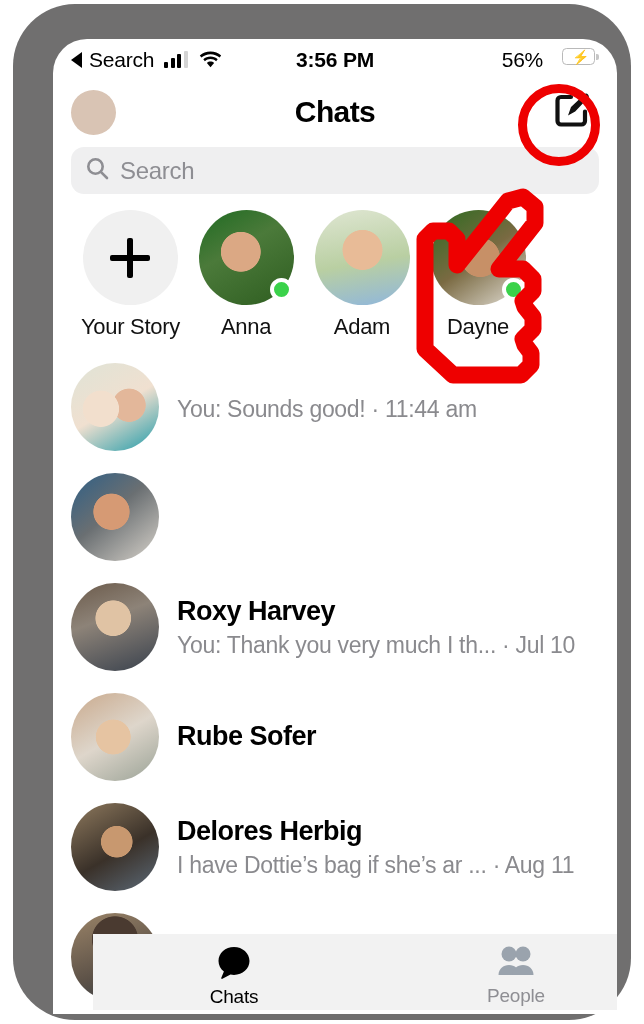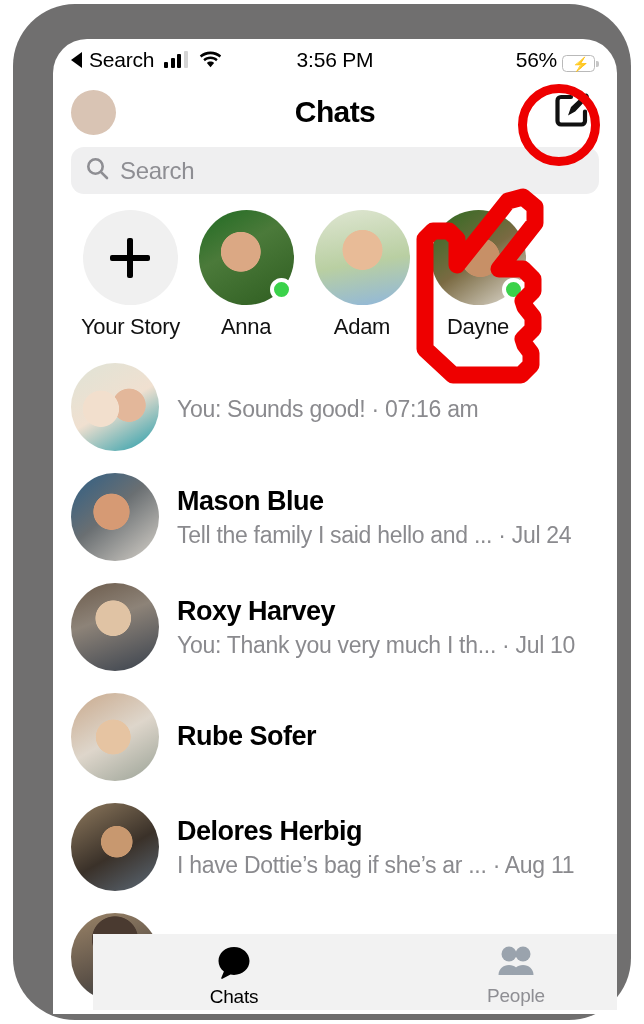--- a/index.html
+++ b/index.html
@@ -51,26 +51,26 @@
   .signal-bars { display: flex; align-items: flex-end; gap: 2.5px; height: 16px; margin-left: 4px; }
   .signal-bars i { width: 4px; background: #000; border-radius: 1px; display: block; }
   .signal-bars i:nth-child(1) { height: 6px; }
   .signal-bars i:nth-child(2) { height: 10px; }
   .signal-bars i:nth-child(3) { height: 14px; }
   .signal-bars i:nth-child(4) { height: 17px; background: #d4d4d4; }
   .wifi-icon { margin-left: 5px; margin-top: 1px; }
 
   .status-center {
     position: absolute; left: 0; right: 0; text-align: center;
-    font-size: 21px; font-weight: 400; color: #000; letter-spacing: -.2px;
+    font-size: 21px; font-weight: 700; color: #000; letter-spacing: -.2px;
     pointer-events: none;
   }
   .status-right {
     margin-left: auto;
-    display: flex; align-items: flex-end; gap: 5px;
+    display: flex; align-items: flex-start; gap: 19px;
     font-size: 21px; font-weight: 500; color: #000; letter-spacing: -.3px;
     position: relative; z-index: 2;
   }
   .battery {
     position: relative;
     width: 33px; height: 17px;
     border: 1.8px solid #b9b9b9;
     border-radius: 4.5px;
     padding: 1.5px;
   }
@@ -357,29 +357,25 @@
         </div>
         <div class="story-name">Dayne</div>
       </div>
 
     </div>
 
     <div id="chat-list">
       <div class="chat-row">
         <div class="chat-avatar ph6"></div>
         <div class="chat-text">
-          <div class="chat-preview">You: Sounds good! · 07:16 am</div>
+          <div class="chat-preview">You: Sounds good! · 11:44 am</div>
         </div>
       </div>
       <div class="chat-row">
         <div class="chat-avatar ph7"></div>
-        <div class="chat-text">
-          <div class="chat-name">Mason Blue</div>
-          <div class="chat-preview">Tell the family I said hello and ... · Jul 24</div>
-        </div>
       </div>
       <div class="chat-row">
         <div class="chat-avatar ph8"></div>
         <div class="chat-text">
           <div class="chat-name">Roxy Harvey</div>
           <div class="chat-preview">You: Thank you very much I th... · Jul 10</div>
         </div>
       </div>
       <div class="chat-row">
         <div class="chat-avatar ph9"></div>

